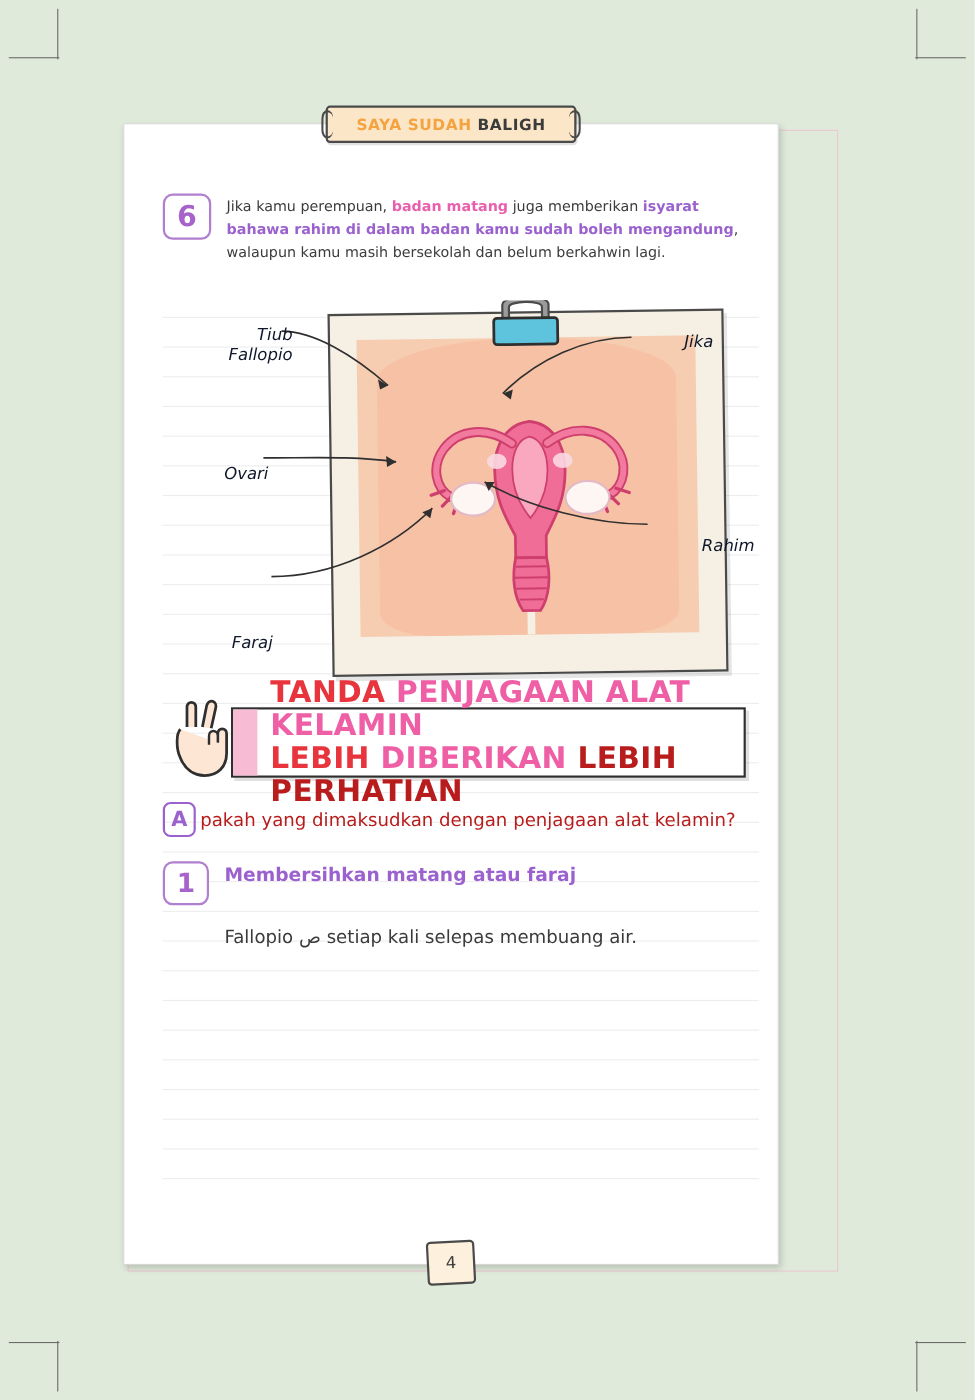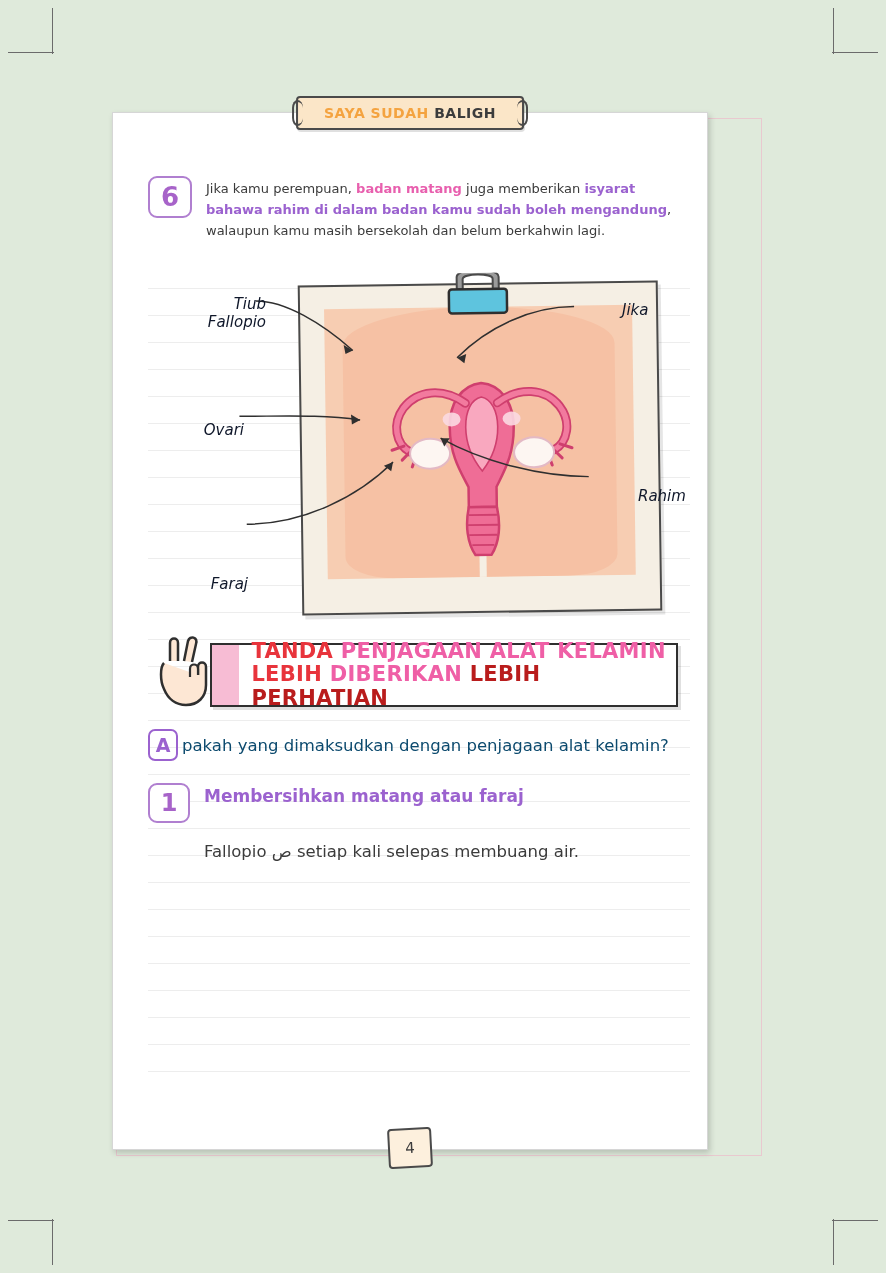--- a/index.html
+++ b/index.html
@@ -111,35 +111,35 @@
   .banner {
     position:absolute; left:62px; right:4px; top:6px;
     border:2px solid #2f2f2f;
     background:#ffffff;
     box-shadow:3px 3px 0 rgba(0,0,0,0.12);
     display:flex; align-items:center;
     height:64px;
   }
   .banner .swatch { width:28px; align-self:stretch; background:#f7bcd4; }
   .banner .btxt { padding-left:12px; line-height:1.12; }
-  .banner .btxt div { font-size:21px; font-weight:bold; letter-spacing:0.3px; }
+  .banner .btxt div { font-size:27px; font-weight:bold; letter-spacing:0.3px; }
   .c-red { color:#e8343c; }
   .c-pink { color:#ef5fa6; }
   .c-purple { color:#b91c1c; }
 
   
   .qa { display:flex; align-items:flex-start; margin-top:16px; }
   .q-badge {
     flex:0 0 auto; width:30px; height:32px;
     border:2px solid #9b62cf; border-radius:7px;
     color:#9b62cf; font-size:19px; font-weight:bold;
     display:flex; align-items:center; justify-content:center;
     margin-right:4px;
   }
-  .qa-text { font-size:16.5px; line-height:1.6; color:#0c4a6e; padding-top:4px; }
+  .qa-text { font-size:16.5px; line-height:1.6; color:#b91c1c; padding-top:4px; }
 
   
   .ans { display:flex; align-items:flex-start; margin-top:20px; }
   .ans .num-badge { width:42px; height:40px; font-size:24px; }
   .ans-text { font-size:16.5px; line-height:1.62; color:#3b3b3b; padding-top:2px; }
   .ans-title { color:#9b62cf; font-weight:bold; font-size:17px; display:block; margin-bottom:2px; }
 
   
   .footer-num {
     position:absolute; left:50%; transform:translateX(-50%) rotate(-3deg);

